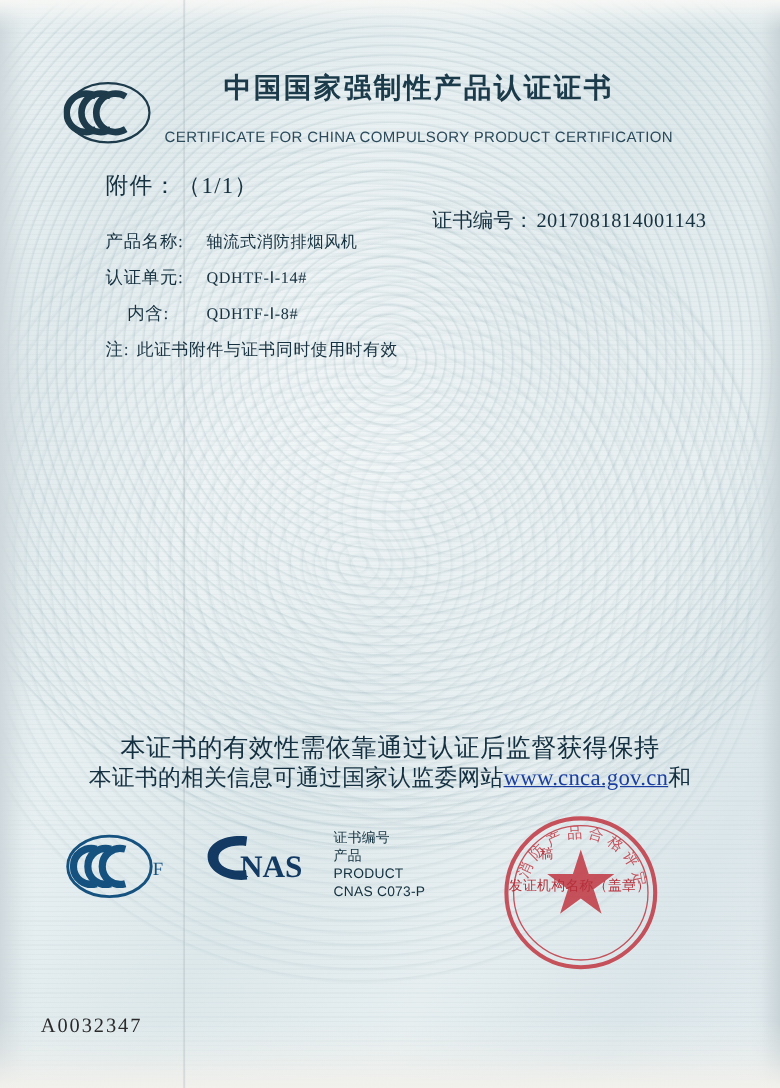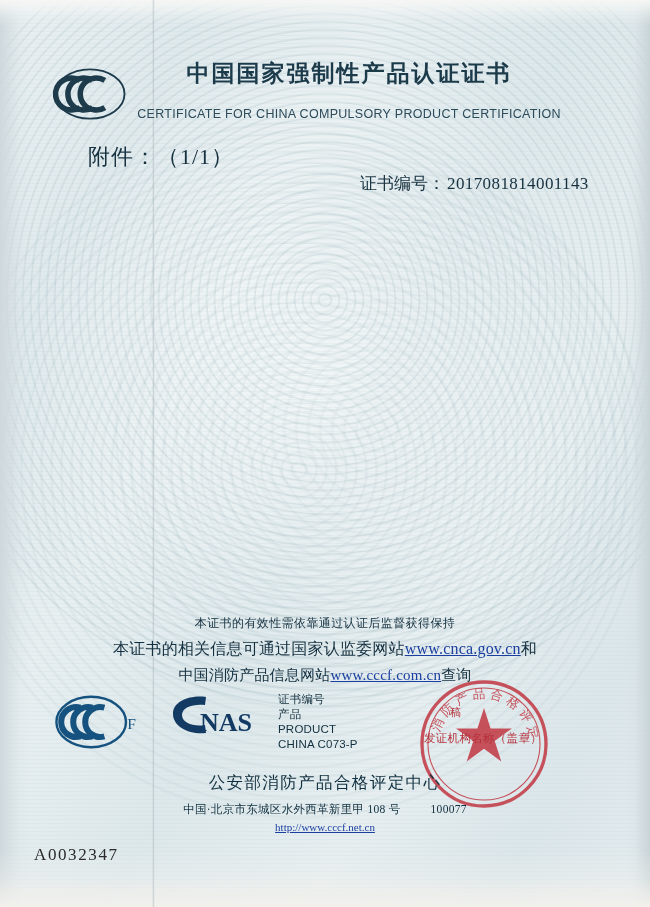--- a/index.html
+++ b/index.html
@@ -114,21 +114,21 @@
     color: #2b4a5a;
     margin-top: 18px;
     margin-left: 48px;
   }
 
   
   .attachment-line {
     position: absolute;
     left: 88px; top: 142px;
     font-family: "Liberation Serif", serif;
-    font-size: 22px;
+    font-size: 19px;
     color: #16313f;
     letter-spacing: 1px;
   }
   .cert-no {
     position: absolute;
     left: 360px; top: 172px;
     font-family: "Liberation Serif", serif;
     font-size: 17px;
     color: #16313f;
     white-space: nowrap;
@@ -163,22 +163,22 @@
 
   
   .notices {
     position: absolute;
     left: 0; top: 610px; width: 650px;
     text-align: center;
     font-family: "Liberation Serif", serif;
     color: #143040;
     line-height: 26px;
   }
-  .notices .l1 { font-size: 12px; letter-spacing: .4px; }
-  .notices .l2 { font-size: 16px; letter-spacing: .2px; }
+  .notices .l1 { font-size: 21px; letter-spacing: .4px; }
+  .notices .l2 { font-size: 19px; letter-spacing: .2px; }
   .notices .l3 { font-size: 15px; letter-spacing: .2px; }
   .link { color: #1a3fa0; text-decoration: underline; }
 
   
   .marks { position: absolute; left: 0; top: 692px; width: 650px; height: 72px; }
 
   .ccc-mark-small {
     position: absolute; left: 54px; top: 0;
     width: 90px; height: 60px;
   }
@@ -279,28 +279,48 @@
     <div class="title-cn">中国国家强制性产品认证证书</div>
     <div class="title-en">CERTIFICATE FOR CHINA COMPULSORY PRODUCT CERTIFICATION</div>
   </div>
 
   <div class="attachment-line">附件：（1/1）</div>
 
   <div class="cert-no">
     <span>证书编号：</span><span class="num">2017081814001143</span>
   </div>
 
+  <div class="fields">
+
+    <div class="field-row">
+      <div class="field-label">产品名称:</div>
+      <div class="field-value">轴流式消防排烟风机</div>
+    </div>
+
+    <div class="field-row">
+      <div class="field-label">认证单元:</div>
+      <div class="field-value">QDHTF-Ⅰ-14#</div>
+    </div>
+
+    <div class="field-row">
+      <div class="field-label indent">内含:</div>
+      <div class="field-value">QDHTF-Ⅰ-8#</div>
+    </div>
+
+    <div class="field-row note">
+      <div class="field-label">注:</div>
+      <div class="field-value">此证书附件与证书同时使用时有效</div>
+    </div>
+
+  </div>
 
   <div class="notices">
     <div class="l1">本证书的有效性需依靠通过认证后监督获得保持</div>
     <div class="l2">
       <span>本证书的相关信息可通过国家认监委网站</span><span class="link">www.cnca.gov.cn</span><span>和</span>
-    </div>
-    <div class="l3">
-      <span>中国消防产品信息网站</span><span class="link">www.cccf.com.cn</span><span>查询</span>
     </div>
   </div>
 
   <div class="marks">
 
     <svg class="ccc-mark-small" viewBox="0 0 150 100">
       <ellipse cx="62" cy="50" rx="58" ry="42" fill="none" stroke="#16527f" stroke-width="4"></ellipse>
       <path d="M44 26 A25 25 0 1 0 44 74" fill="none" stroke="#16527f" stroke-width="10"></path>
       <path d="M64 26 A25 25 0 1 0 64 74" fill="none" stroke="#16527f" stroke-width="10"></path>
       <path d="M84 26 A25 25 0 1 0 84 74" fill="none" stroke="#16527f" stroke-width="10"></path>
@@ -312,41 +332,34 @@
       <g fill="#123a63">
         <path d="M6 40 C6 14 40 2 72 6 L70 22 C48 19 24 26 24 42 C24 58 48 66 70 62 L72 78 C40 82 6 66 6 40 Z"></path>
       </g>
       <text x="60" y="74" font-family="Liberation Serif, serif" font-weight="bold" font-size="52" fill="#123a63">NAS</text>
     </svg>
 
     <div class="cnas-text">
       <div>证书编号</div>
       <div>产品</div>
       <div>PRODUCT</div>
-      <div>CHINA C073-P</div>
+      <div>CNAS C073-P</div>
     </div>
   </div>
 
   <svg class="seal" viewBox="0 0 132 132">
     <g opacity="0.82">
       <circle cx="66" cy="66" r="62" fill="none" stroke="#c0303c" stroke-width="3.4"></circle>
       <circle cx="66" cy="66" r="56" fill="none" stroke="#c0303c" stroke-width="1.1"></circle>
       <path d="M66 30 l6.6 20.4 21.4 0 -17.3 12.6 6.6 20.4 -17.3-12.6 -17.3 12.6 6.6-20.4 -17.3-12.6 21.4 0 Z" fill="#c0303c"></path>
       <path id="sealArc" d="M 20 66 A 46 46 0 0 1 112 66" fill="none"></path>
       <text font-family="Liberation Serif, serif" font-size="12.5" fill="#c0303c" letter-spacing="4">
         <textPath href="#sealArc" startOffset="8%">消防产品合格评定</textPath>
       </text>
     </g>
   </svg>
   <div class="seal-vert">稿</div>
   <div class="seal-label">发证机构名称（盖章）</div>
 
-  <div class="issuer">
-    <div class="org">公安部消防产品合格评定中心</div>
-    <div class="addr">
-      <span>中国·北京市东城区水外西革新里甲 108 号</span><span class="zip">100077</span>
-    </div>
-    <div class="web">http://www.cccf.net.cn</div>
-  </div>
 
   <div class="serial">A0032347</div>
 
 </div>
 
 </body></html>

